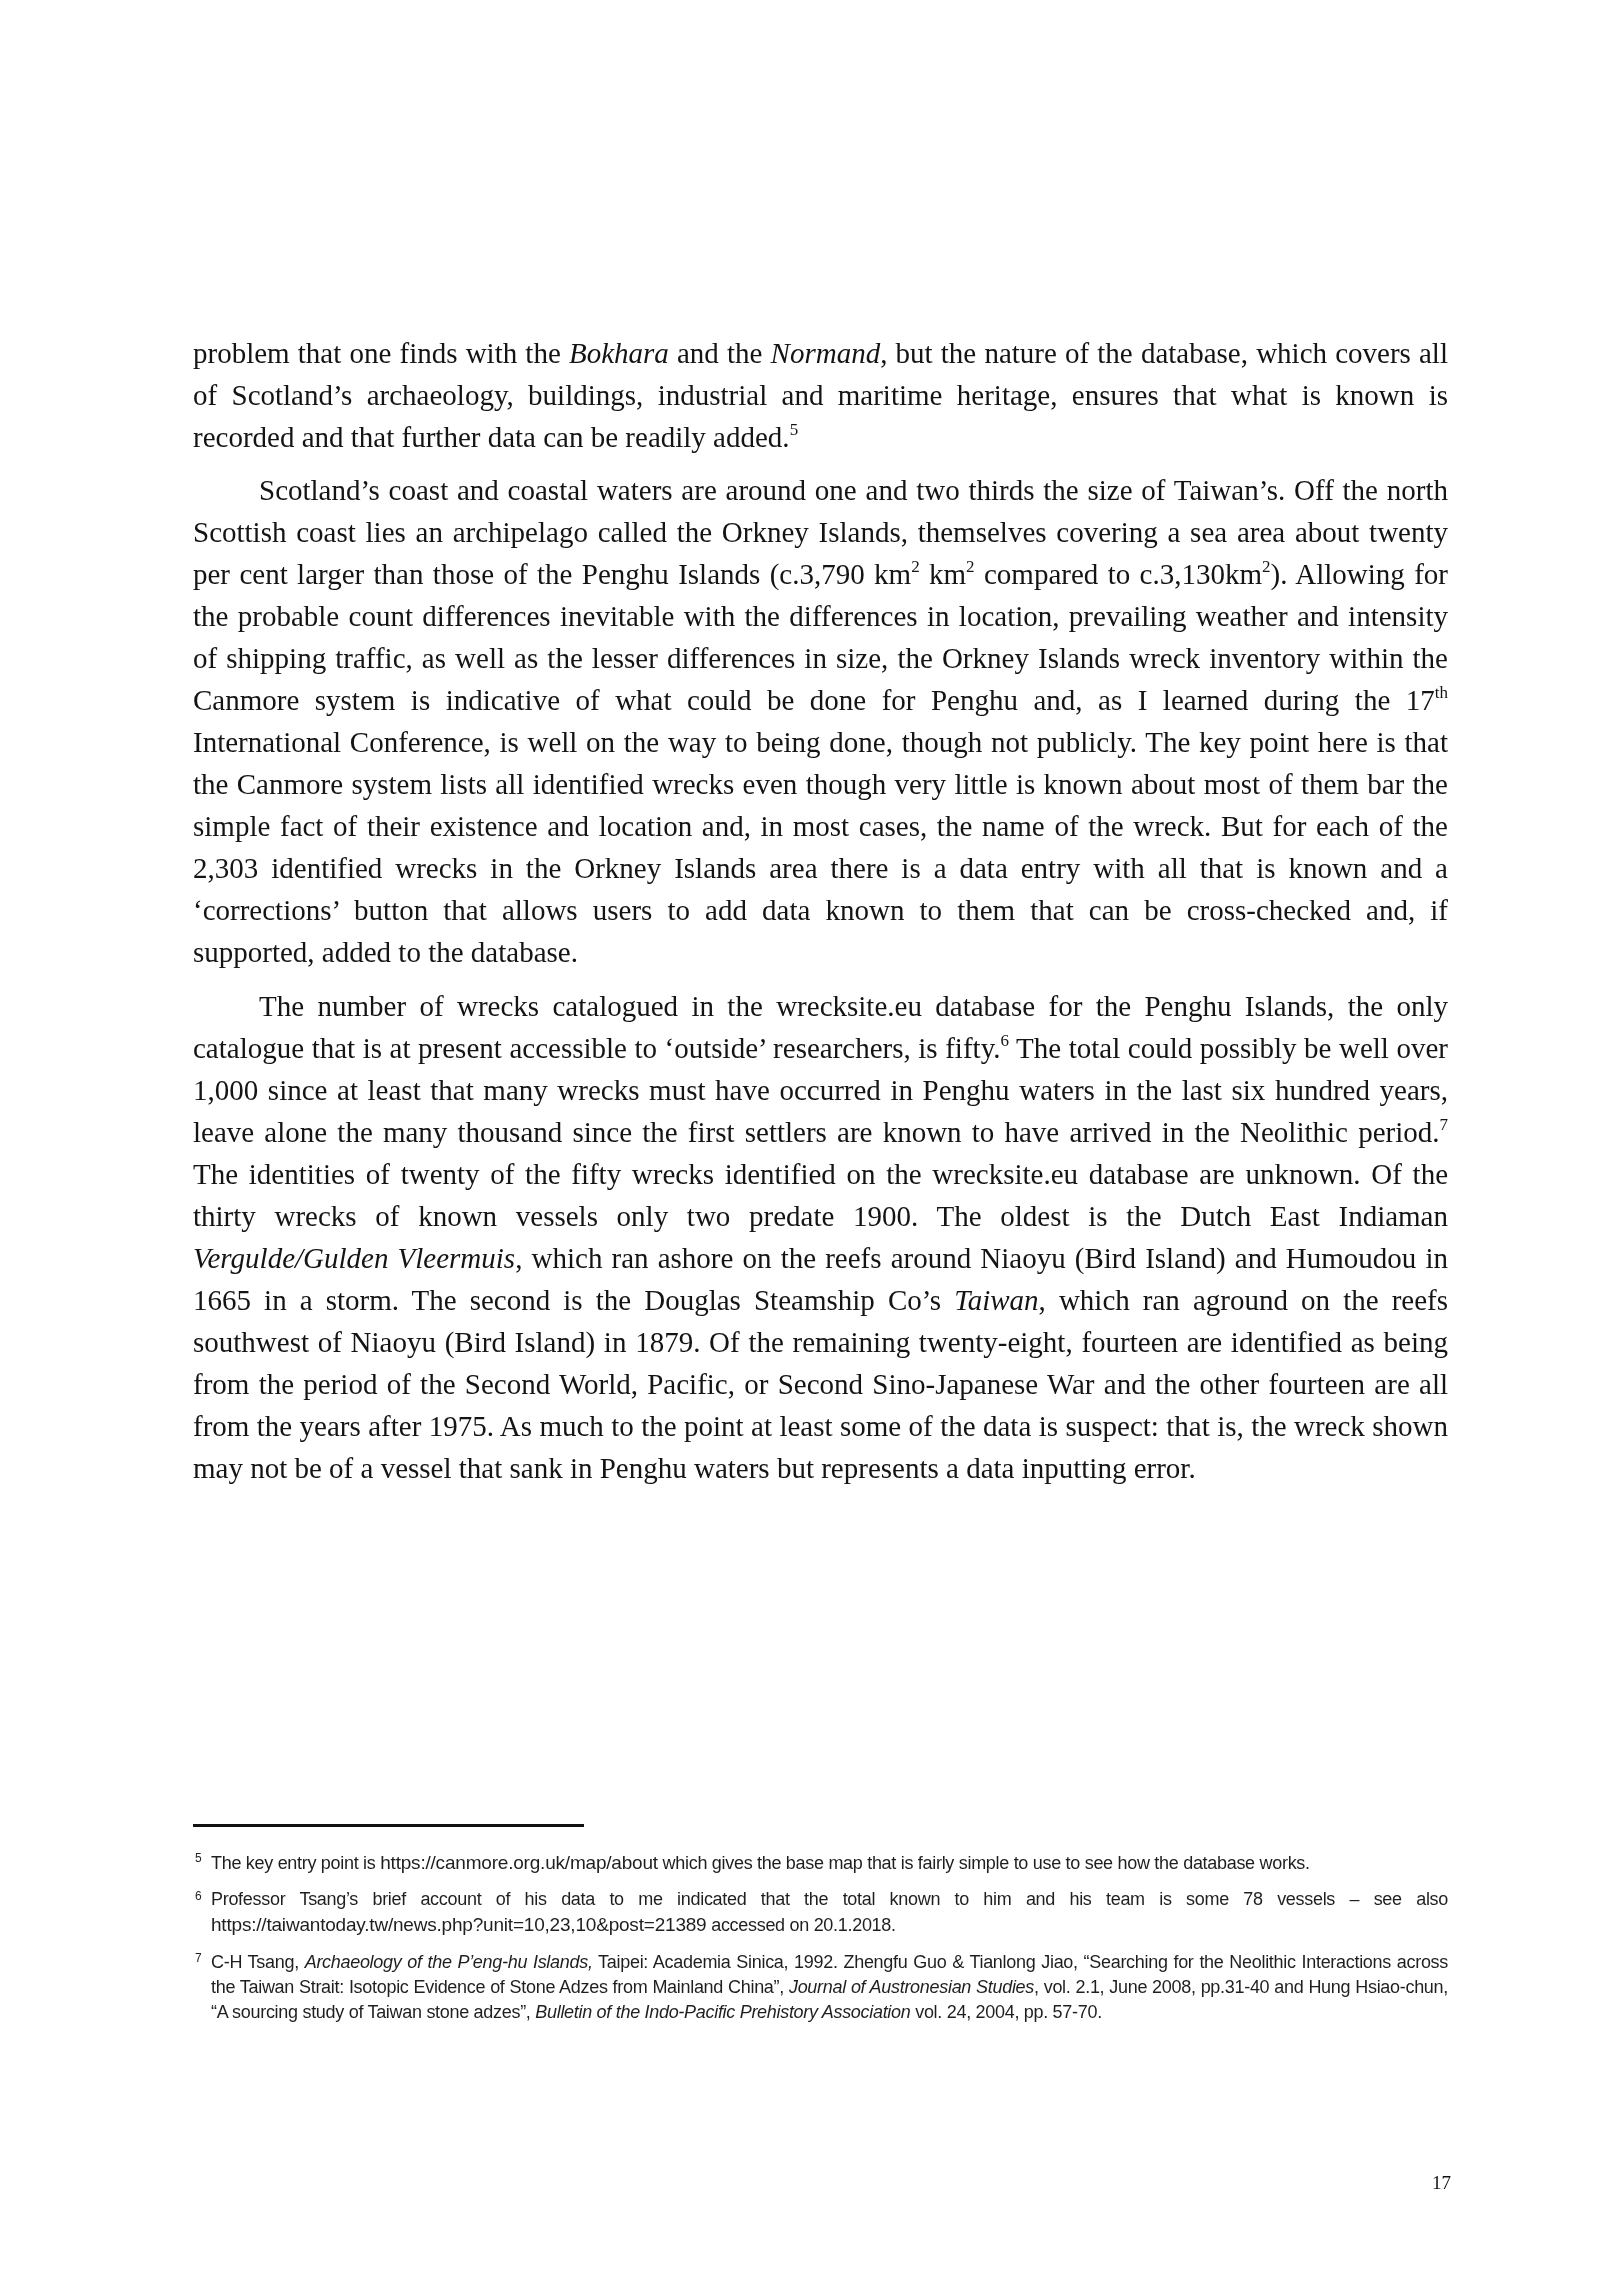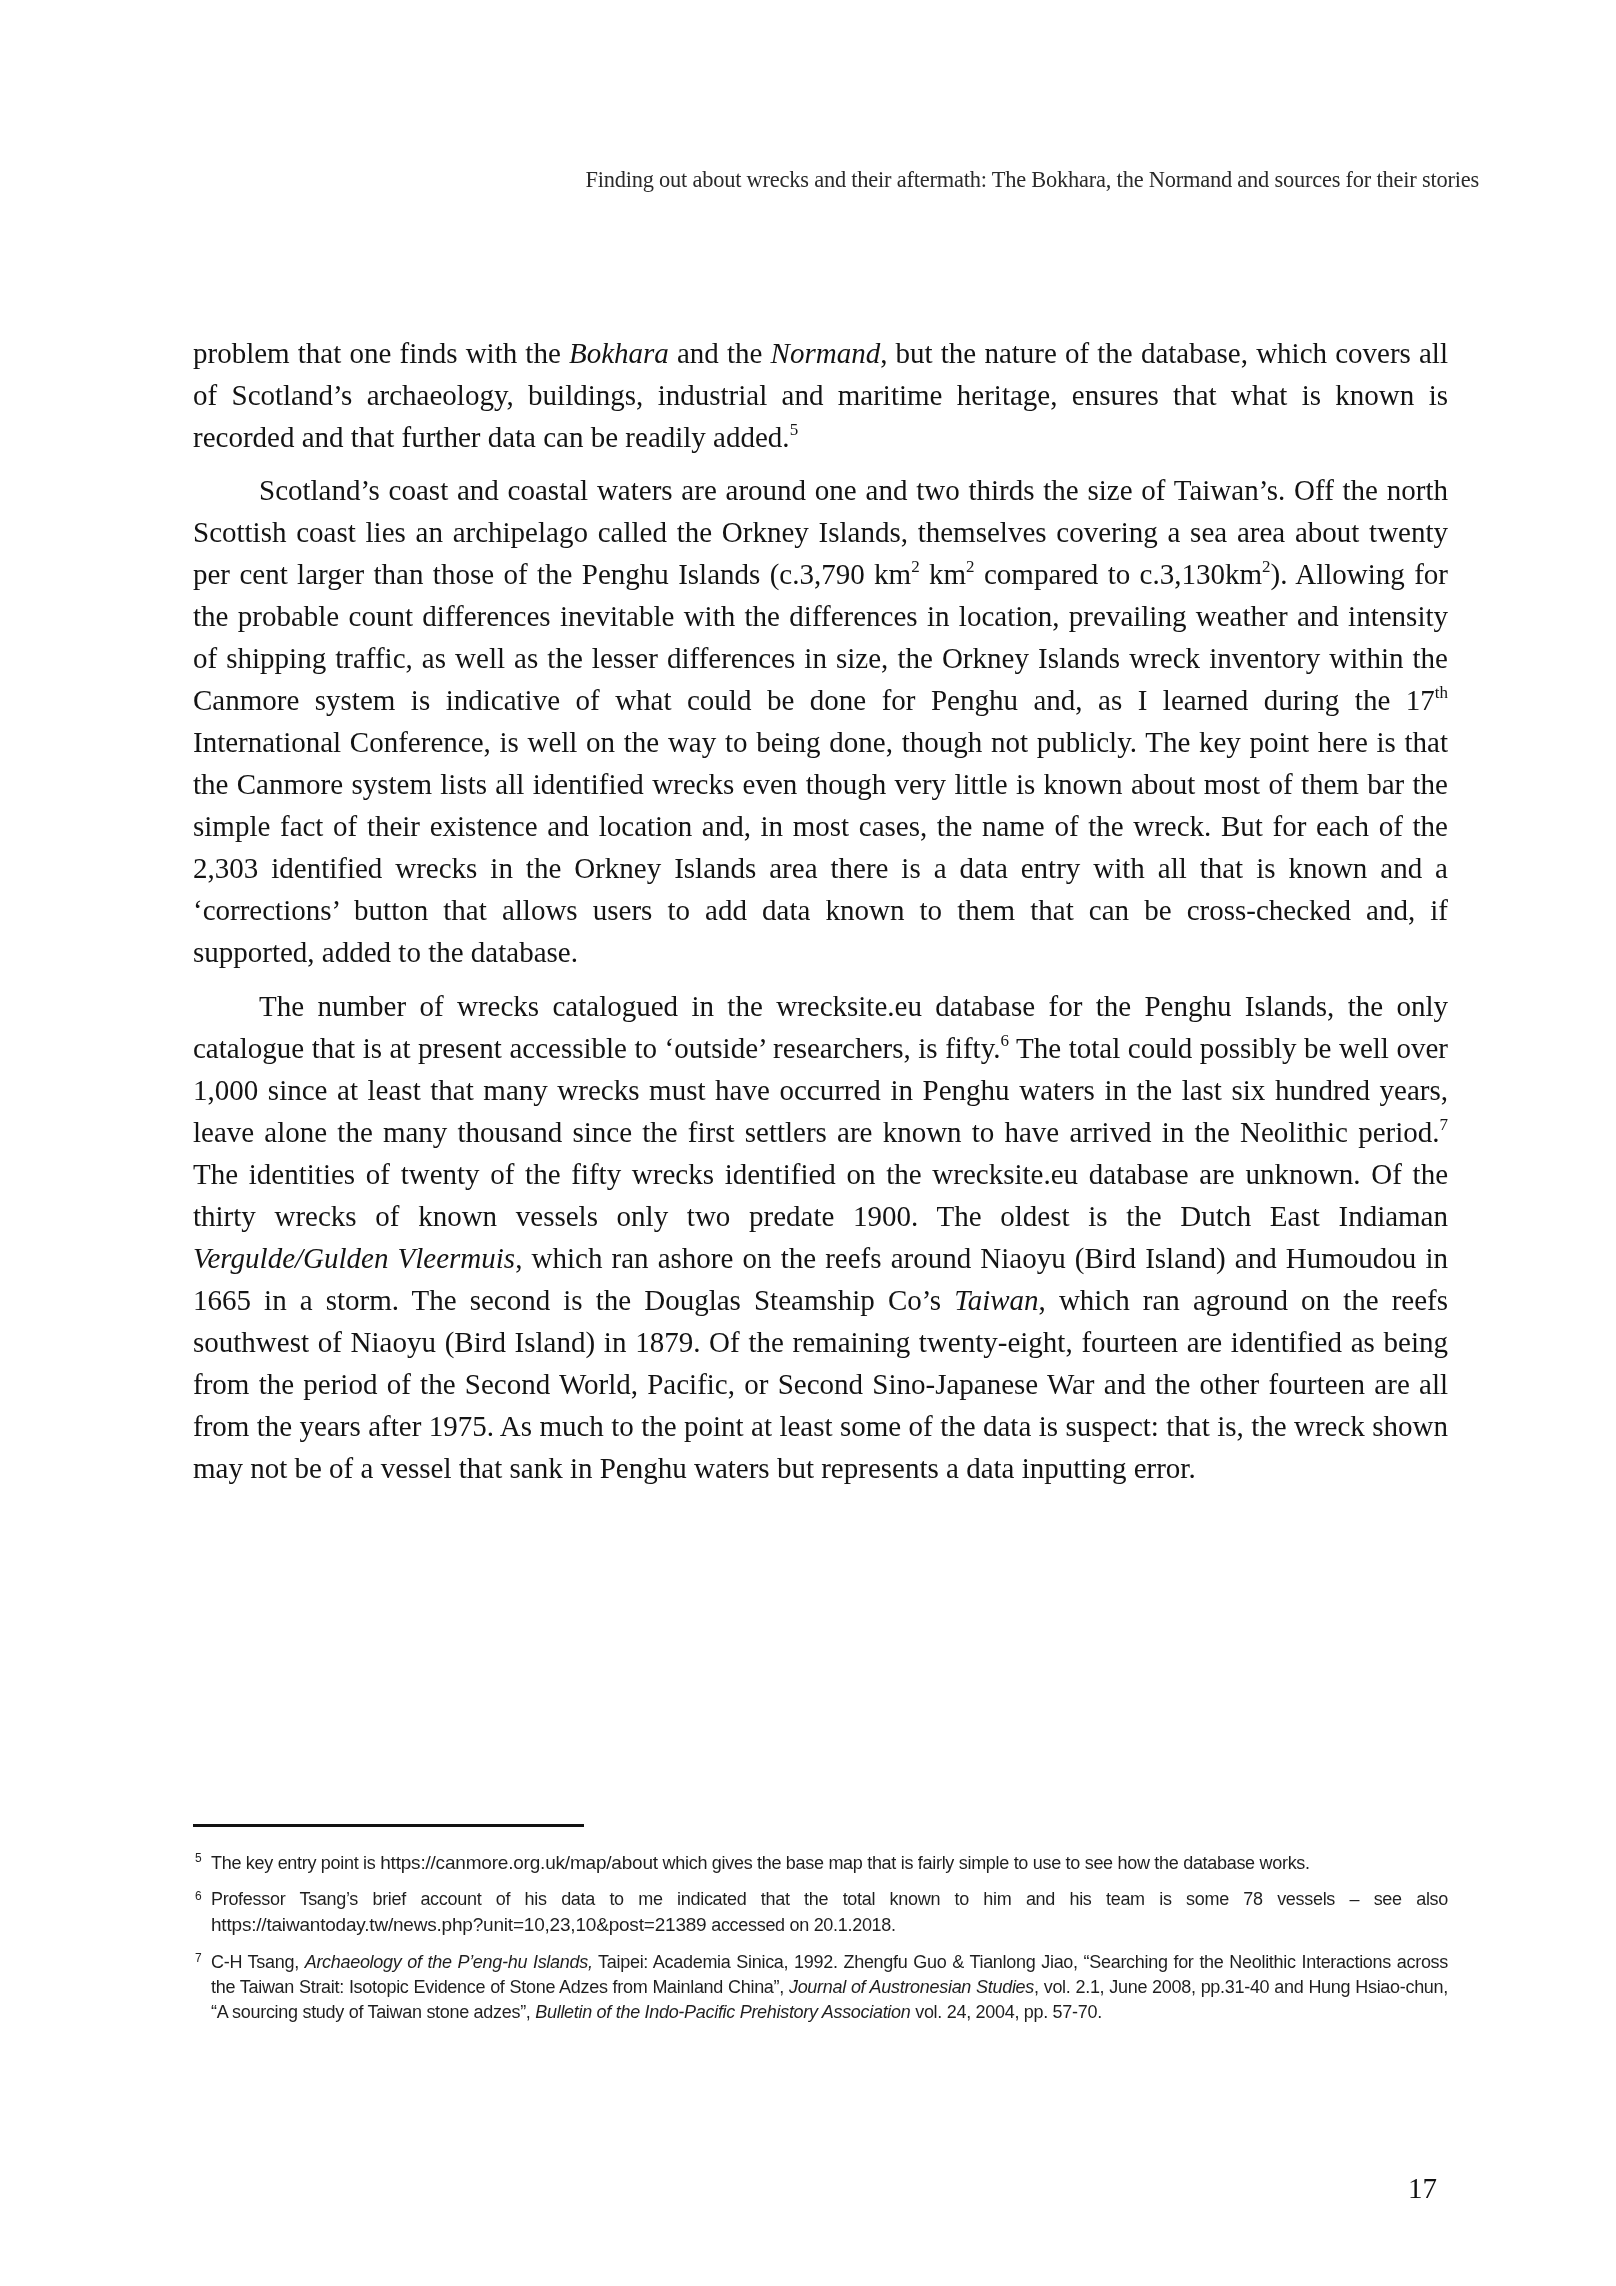--- a/index.html
+++ b/index.html
@@ -22,29 +22,28 @@
   .footnotes {
     position: absolute; left: 193px; width: 1255px; top: 1850px;
     font-family: "Liberation Sans", sans-serif; font-size: 18px; line-height: 25px;
     color: #1f1f1f; letter-spacing: -0.3px;
   }
   .footnote { position: relative; padding-left: 18px; margin-bottom: 11.4px; text-align: justify; }
   .footnote .fn-mark { position: absolute; left: 1.9px; top: -3.8px; font-size: 12px; }
   .footnote .url { font-size: 19px; letter-spacing: -0.2px; }
   .page-number {
     position: absolute; left: 1408px; width: 43px; top: 2172px;
-    font-family: "Liberation Serif", serif; font-size: 29px; text-align: left; color: #111;
+    font-family: "Liberation Serif", serif; font-size: 19px; text-align: right; color: #111;
   }
   i { font-style: italic; }
 </style>
 </head>
 <body>
 
 <div class="page">
-  <div class="running-header">Finding out about wrecks and their aftermath: The Bokhara, the Normand and sources for their stories</div>
 
   <div class="body-text">
     <p class="noindent"><span>problem that one finds with the </span><i>Bokhara</i><span> and the </span><i>Normand</i><span>, but the nature of the database, which covers all of Scotland’s archaeology, buildings, industrial and maritime heritage, ensures that what is known is recorded and that further data can be readily added.</span><sup>5</sup></p>
     <p><span>Scotland’s coast and coastal waters are around one and two thirds the size of Taiwan’s. Off the north Scottish coast lies an archipelago called the Orkney Islands, themselves covering a sea area about twenty per cent larger than those of the Penghu Islands (c.3,790 km</span><sup>2</sup><span> km</span><sup>2</sup><span> compared to c.3,130km</span><sup>2</sup><span>). Allowing for the probable count differences inevitable with the differences in location, prevailing weather and intensity of shipping traffic, as well as the lesser differences in size, the Orkney Islands wreck inventory within the Canmore system is indicative of what could be done for Penghu and, as I learned during the 17</span><sup>th</sup><span> International Conference, is well on the way to being done, though not publicly. The key point here is that the Canmore system lists all identified wrecks even though very little is known about most of them bar the simple fact of their existence and location and, in most cases, the name of the wreck. But for each of the 2,303 identified wrecks in the Orkney Islands area there is a data entry with all that is known and a ‘corrections’ button that allows users to add data known to them that can be cross-checked and, if supported, added to the database.</span></p>
     <p><span>The number of wrecks catalogued in the wrecksite.eu database for the Penghu Islands, the only catalogue that is at present accessible to ‘outside’ researchers, is fifty.</span><sup>6</sup><span> The total could possibly be well over 1,000 since at least that many wrecks must have occurred in Penghu waters in the last six hundred years, leave alone the many thousand since the first settlers are known to have arrived in the Neolithic period.</span><sup>7</sup><span> The identities of twenty of the fifty wrecks identified on the wrecksite.eu database are unknown. Of the thirty wrecks of known vessels only two predate 1900. The oldest is the Dutch East Indiaman </span><i>Vergulde/Gulden Vleermuis</i><span>, which ran ashore on the reefs around Niaoyu (Bird Island) and Humoudou in 1665 in a storm. The second is the Douglas Steamship Co’s </span><i>Taiwan</i><span>, which ran aground on the reefs southwest of Niaoyu (Bird Island) in 1879. Of the remaining twenty-eight, fourteen are identified as being from the period of the Second World, Pacific, or Second Sino-Japanese War and the other fourteen are all from the years after 1975. As much to the point at least some of the data is suspect: that is, the wreck shown may not be of a vessel that sank in Penghu waters but represents a data inputting error.</span></p>
   </div>
 
   <div class="fn-rule"></div>
 
   <div class="footnotes">

